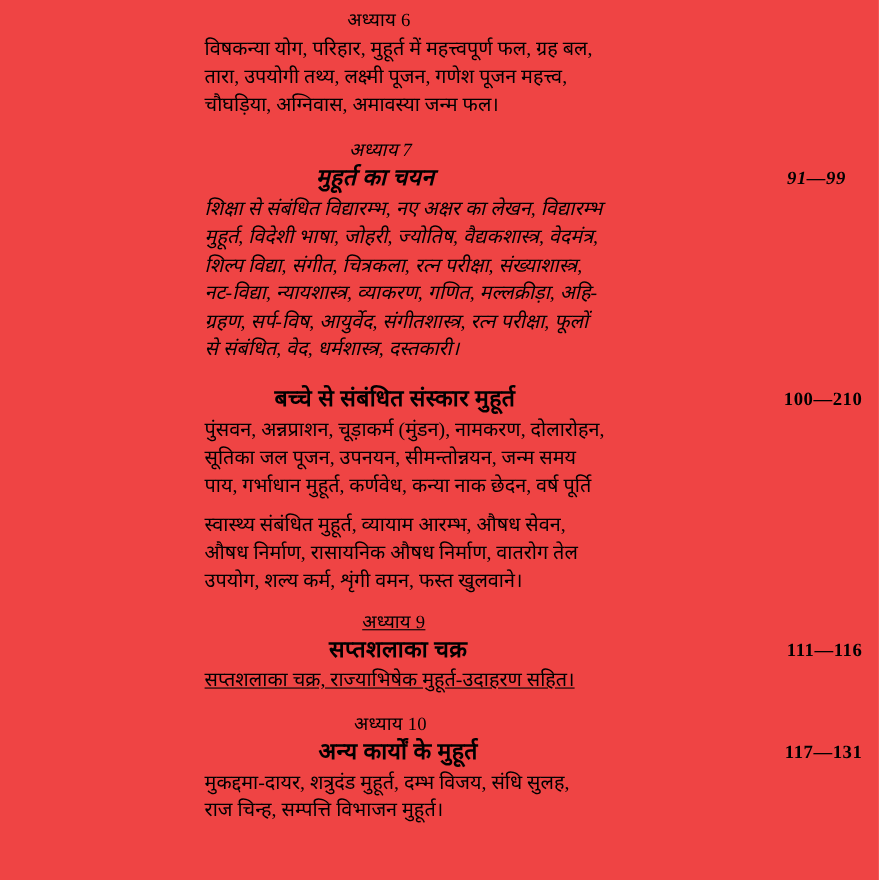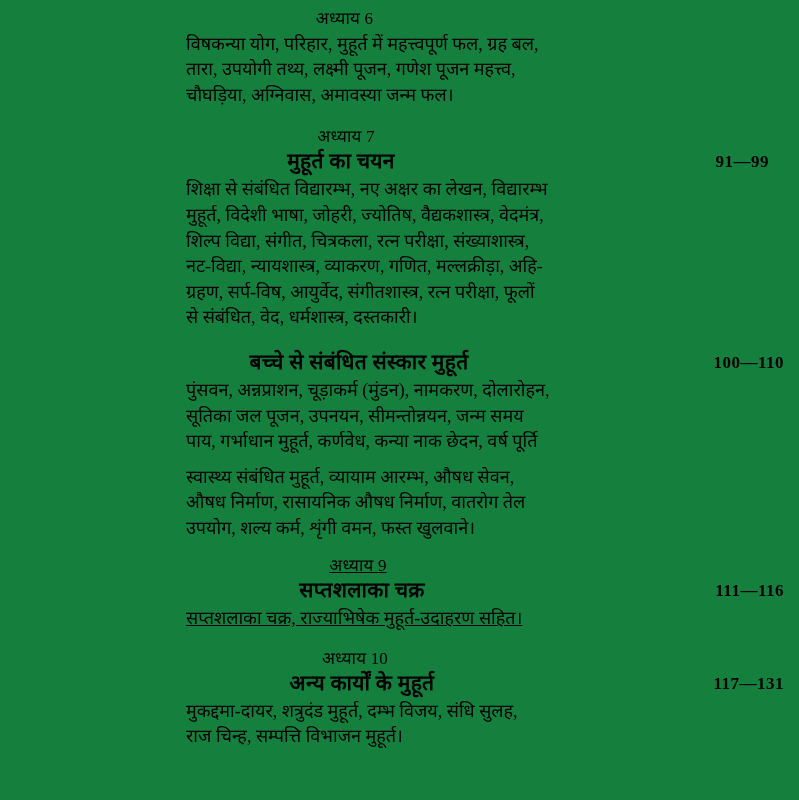--- a/index.html
+++ b/index.html
@@ -8,21 +8,21 @@
     background: #ffffff;
   }
   body {
     font-family: "Liberation Serif", serif;
     color: #000000;
   }
   .page {
     position: relative;
     width: 799px;
     height: 800px;
-    background: #15803d;
+    background: #ef4444;
     overflow: hidden;
     box-sizing: border-box;
     padding: 8px 0 0 0;
   }
   .content {
     position: relative;
     width: 799px;
     box-sizing: border-box;
     padding-left: 170px;
     padding-right: 175px;
@@ -77,21 +77,21 @@
     white-space: nowrap;
   }
   .chapter {
     margin-bottom: 0;
   }
   .gap-small {
     height: 8px;
   }
   
   .c6 { margin-top: 0; }
-  .c7 { margin-top: 18px; }
+  .c7 { margin-top: 18px; font-style: italic; }
   .c8 { margin-top: 18px; }
   .c9 { margin-top: 14px; text-decoration: underline; }
   .c10 { margin-top: 16px; }
   .label-left-6 { margin-left: -105px; }
   .label-left-7 { margin-left: -102px; }
   .label-left-8 { margin-left: -92px; }
   .label-left-9 { margin-left: -78px; }
   .label-left-10 { margin-left: -84px; }
   .title-shift-6 { margin-left: -118px; }
   .title-shift-7 { margin-left: -112px; }
@@ -126,21 +126,21 @@
         <span class="ln">शिल्प विद्या, संगीत, चित्रकला, रत्न परीक्षा, संख्याशास्त्र,</span>
         <span class="ln">नट-विद्या, न्यायशास्त्र, व्याकरण, गणित, मल्लक्रीड़ा, अहि-</span>
         <span class="ln">ग्रहण, सर्प-विष, आयुर्वेद, संगीतशास्त्र, रत्न परीक्षा, फूलों</span>
         <span class="ln">से संबंधित, वेद, धर्मशास्त्र, दस्तकारी।</span>
       </div>
     </div>
 
     <div class="chapter c8">
       <div class="title-row">
         <span class="title-text title-shift-8">बच्चे से संबंधित संस्कार मुहूर्त</span>
-        <span class="page-range wide">100—110</span>
+        <span class="page-range wide">100—210</span>
       </div>
       <div class="desc desc-block">
         <span class="ln">पुंसवन, अन्नप्राशन, चूड़ाकर्म (मुंडन), नामकरण, दोलारोहन,</span>
         <span class="ln">सूतिका जल पूजन, उपनयन, सीमन्तोन्नयन, जन्म समय</span>
         <span class="ln">पाय, गर्भाधान मुहूर्त, कर्णवेध, कन्या नाक छेदन, वर्ष पूर्ति</span>
       </div>
       <div class="gap-small"></div>
       <div class="desc desc-block">
         <span class="ln">स्वास्थ्य संबंधित मुहूर्त, व्यायाम आरम्भ, औषध सेवन,</span>
         <span class="ln">औषध निर्माण, रासायनिक औषध निर्माण, वातरोग तेल</span>

